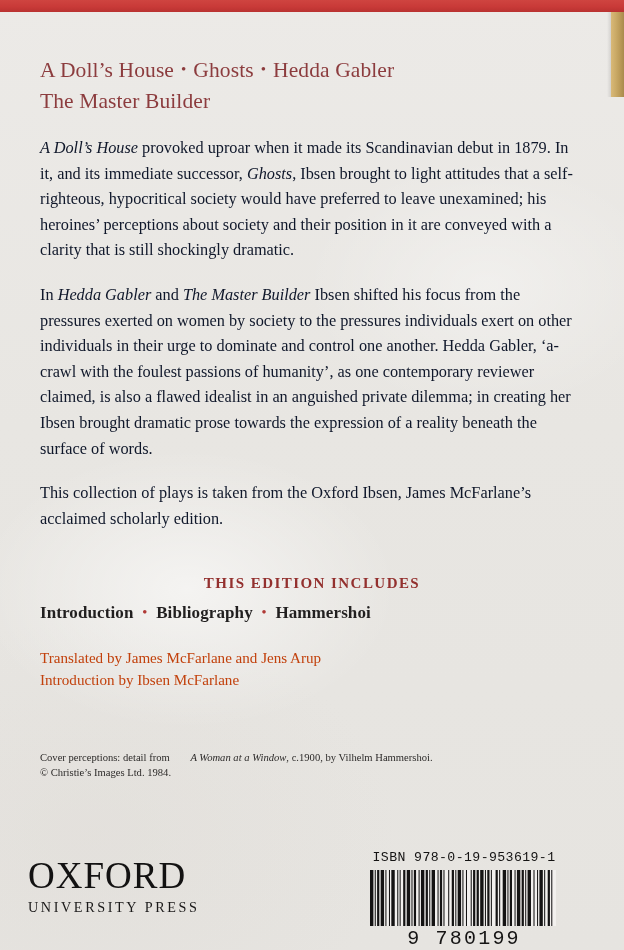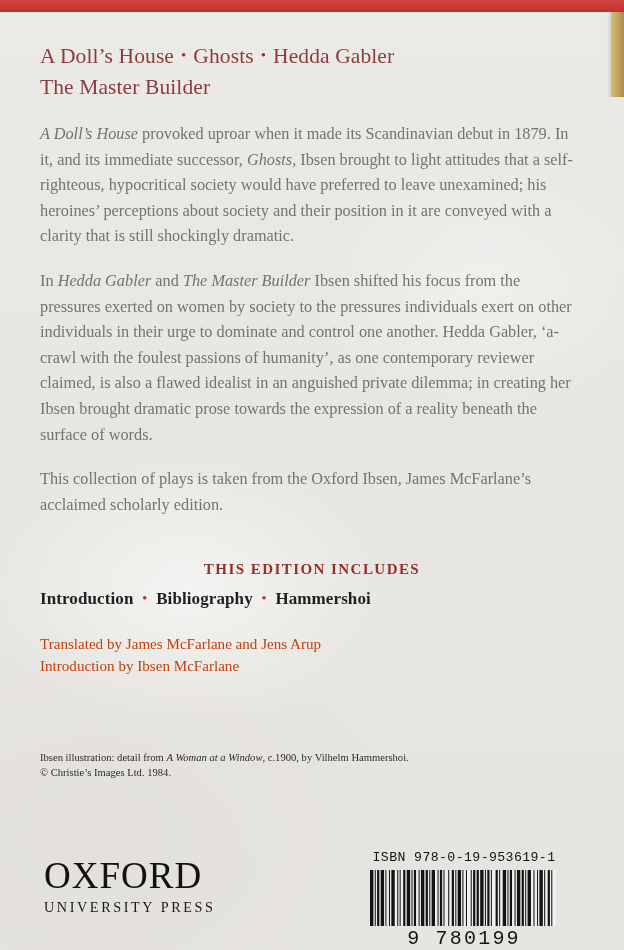--- a/index.html
+++ b/index.html
@@ -60,38 +60,38 @@
     z-index: 3;
   }
 
   .content {
     position: relative;
     z-index: 2;
     padding: 0 40px;
   }
 
   .title-block {
-    padding-top: 42px;
+    padding-top: 56px;
     color: #8c3c3e;
     font-size: 21.5px;
     line-height: 29px;
     letter-spacing: 0.1px;
   }
   .title-line { white-space: nowrap; }
   .title-sep {
     display: inline-block;
     margin: 0 7px;
     position: relative;
     top: -3px;
     font-size: 15px;
   }
 
   .body-copy {
     margin-top: 19px;
-    color: #737373;
+    color: #0f172a;
     font-size: 16.3px;
     line-height: 25.6px;
     max-width: 545px;
     text-align: left;
   }
   .body-copy p { margin: 0 0 19px 0; }
   .body-copy p:last-child { margin-bottom: 0; }
   .body-copy i { font-style: italic; }
 
   .edition-label {
@@ -132,31 +132,31 @@
     top: 750px;
     width: 624px;
     z-index: 2;
   }
   .illus-credit {
     padding-left: 40px;
     color: #2c2a29;
     font-size: 10.6px;
     line-height: 15.2px;
   }
-  .illus-credit i { font-style: italic; }
+  .illus-credit i { font-style: italic; margin-left: 18px; }
 
   .footer-row {
     position: relative;
     margin-top: 24px;
     height: 170px;
   }
 
   .oup-logo {
     position: absolute;
-    left: 44px;
+    left: 28px;
     top: 52px;
   }
   .oup-word {
     font-size: 37px;
     letter-spacing: 1.0px;
     color: #131212;
     line-height: 40px;
     font-family: "Liberation Serif", "DejaVu Serif", serif;
   }
   .oup-sub {
@@ -224,21 +224,21 @@
     <div class="credits">
       <div>Translated by James McFarlane and Jens Arup</div>
       <div>Introduction by Ibsen McFarlane</div>
     </div>
 
   </div>
 
   <div class="footer">
 
     <div class="illus-credit">
-      <div><span>Ibsen illustration: detail from </span><i>A Woman at a Window</i><span>, c.1900, by Vilhelm Hammershoi.</span></div>
+      <div><span>Cover perceptions: detail from </span><i>A Woman at a Window</i><span>, c.1900, by Vilhelm Hammershoi.</span></div>
       <div>© Christie’s Images Ltd. 1984.</div>
     </div>
 
     <div class="footer-row">
 
       <div class="oup-logo">
         <div class="oup-word">OXFORD</div>
         <div class="oup-sub">UNIVERSITY PRESS</div>
       </div>
 

